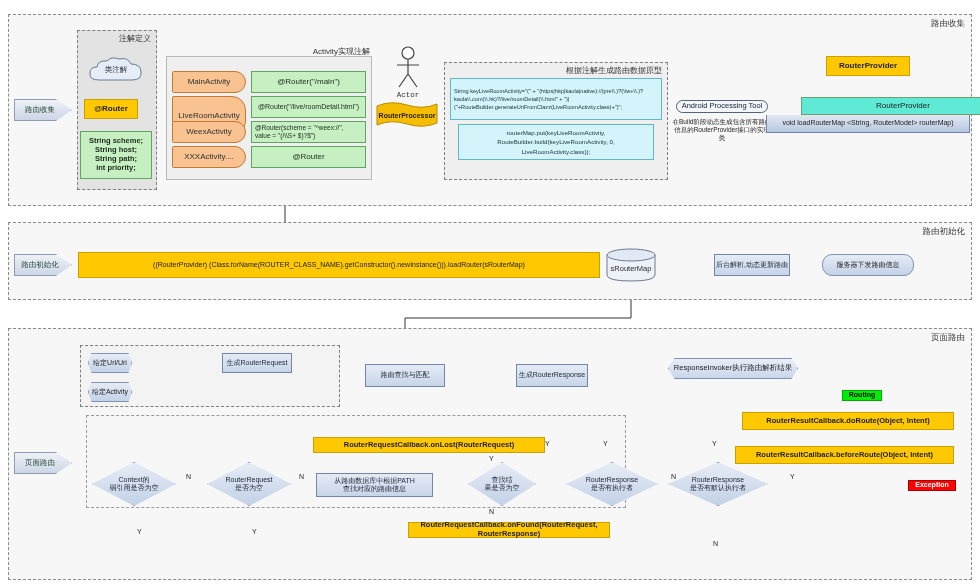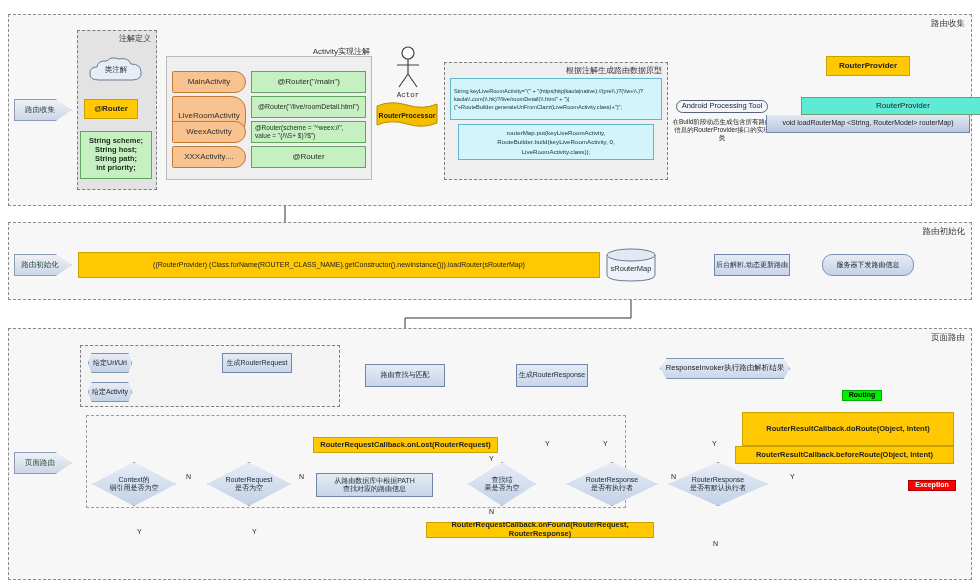--- a/index.html
+++ b/index.html
@@ -153,20 +153,21 @@
     border-radius:999px;
     color:#123;
     font-size:7.5px;
   }
   
   .hexa {
     border:1px solid #7f93b3;
     background:linear-gradient(#e9eef7,#c9d6ea);
     clip-path:polygon(5% 0,95% 0,100% 50%,95% 100%,5% 100%,0 50%);
     font-size:7.5px;
+    margin-left:8px;
   }
 
   
   .cloud { position:absolute; }
   .cloud svg { position:absolute; left:0; top:0; }
   .cloud .ctext {
     position:absolute; left:0; top:0; width:100%; height:100%;
     display:flex; align-items:center; justify-content:center;
     font-size:7.5px; color:#26323f;
   }
@@ -458,23 +459,23 @@
     <div class="dshape"></div>
     <div class="dtext">RouterResponse
 是否有执行者</div>
   </div>
   <div class="diamond-wrap" style="left:668px; top:462px; width:100px; height:44px;">
     <div class="dshape"></div>
     <div class="dtext">RouterResponse
 是否有默认执行者</div>
   </div>
 
-  <div class="node box-yellow" style="left:313px; top:437px; width:185px; height:16px; font-size:7.5px;">RouterRequestCallback.onLost(RouterRequest)</div>
-  <div class="node box-yellow" style="left:426px; top:522px; width:228px; height:16px; font-size:7.5px;">RouterRequestCallback.onFound(RouterRequest, RouterResponse)</div>
-  <div class="node box-yellow" style="left:742px; top:412px; width:212px; height:34px; font-size:7.5px;">RouterResultCallback.doRoute(Object, Intent)</div>
+  <div class="node box-yellow" style="left:313px; top:437px; width:232px; height:16px; font-size:7.5px;">RouterRequestCallback.onLost(RouterRequest)</div>
+  <div class="node box-yellow" style="left:408px; top:522px; width:202px; height:16px; font-size:7.5px;">RouterRequestCallback.onFound(RouterRequest, RouterResponse)</div>
+  <div class="node box-yellow" style="left:742px; top:412px; width:212px; height:18px; font-size:7.5px;">RouterResultCallback.doRoute(Object, Intent)</div>
   <div class="node box-yellow" style="left:735px; top:446px; width:219px; height:18px; font-size:7.5px;text-align:right;">RouterResultCallback.beforeRoute(Object, Intent)</div>
 
   <div class="node badge-green" style="left:842px; top:390px; width:40px; height:11px;">Routing</div>
   <div class="node badge-red" style="left:908px; top:480px; width:48px; height:11px;">Exception</div>
 
   <div class="edgelabel" style="left:186px; top:473px;">N</div>
   <div class="edgelabel" style="left:299px; top:473px;">N</div>
   <div class="edgelabel" style="left:137px; top:528px;">Y</div>
   <div class="edgelabel" style="left:252px; top:528px;">Y</div>
   <div class="edgelabel" style="left:489px; top:455px;">Y</div>

